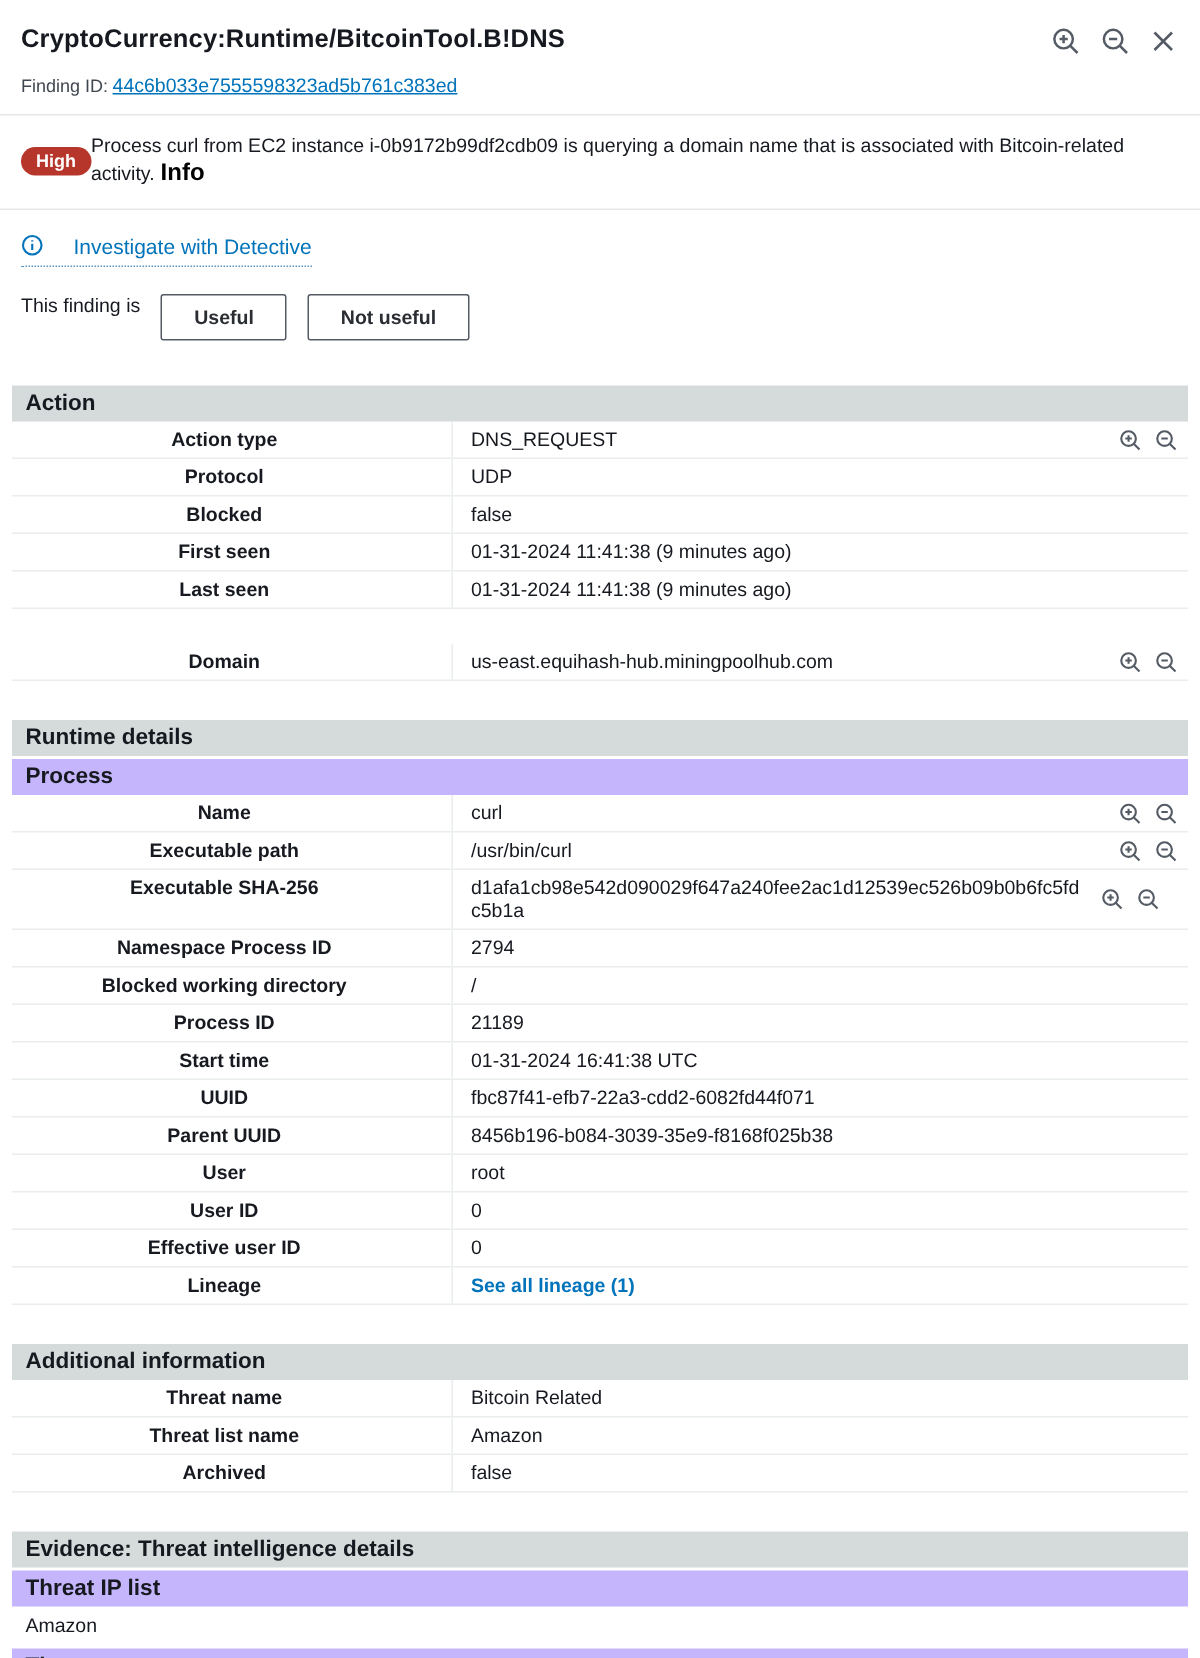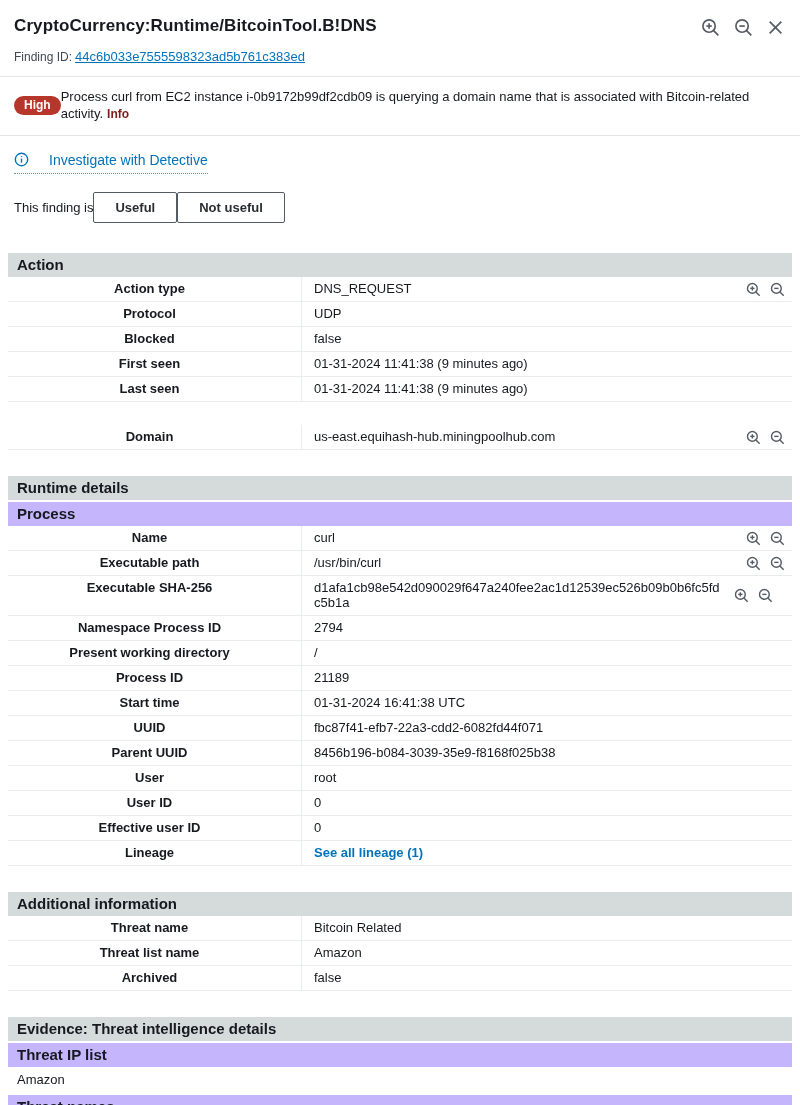--- a/index.html
+++ b/index.html
@@ -41,38 +41,38 @@
     background: #b7362c;
     color: #ffffff;
     font-size: 12px;
     font-weight: bold;
     border-radius: 10px;
     padding: 3px 10px 4px;
     flex-shrink: 0;
     line-height: 1;
   }
   .desc-text { font-size: 13px; color: #16191f; line-height: 1.3; }
-  .info-link { color: #7f1d1d; font-weight: bold; font-size: 12px; margin-left: 4px; }
+  .info-link { color: #000000; font-weight: bold; font-size: 16px; margin-left: 4px; }
 
   
   .investigate-row { padding: 16px 14px 2px; }
   .inv-link {
     display: inline-flex;
     align-items: center;
     gap: 20px;
     color: #0073bb;
     font-size: 14px;
     padding-bottom: 5px;
     border-bottom: 1px dotted #5a95c5;
     cursor: pointer;
   }
   .feedback-row {
     padding: 16px 14px 0;
     display: flex;
-    align-items: center;
+    gap: 14px;
   }
   .feedback-label { font-size: 13px; color: #16191f; }
   .aws-btn {
     background: #ffffff;
     border: 1px solid #545b64;
     border-radius: 2px;
     color: #2a2e33;
     font-weight: bold;
     font-size: 13px;
     font-family: "Liberation Sans", sans-serif;
@@ -318,21 +318,21 @@
             <line x1="4.5" y1="6.8" x2="9.1" y2="6.8"></line>
           </svg>
         </span>
     </div>
   </div>
   <div class="kv-row">
     <div class="kv-label">Namespace Process ID</div>
     <div class="kv-value">2794</div>
   </div>
   <div class="kv-row">
-    <div class="kv-label">Present working directory</div>
+    <div class="kv-label">Blocked working directory</div>
     <div class="kv-value">/</div>
   </div>
   <div class="kv-row">
     <div class="kv-label">Process ID</div>
     <div class="kv-value">21189</div>
   </div>
   <div class="kv-row">
     <div class="kv-label">Start time</div>
     <div class="kv-value">01-31-2024 16:41:38 UTC</div>
   </div>

